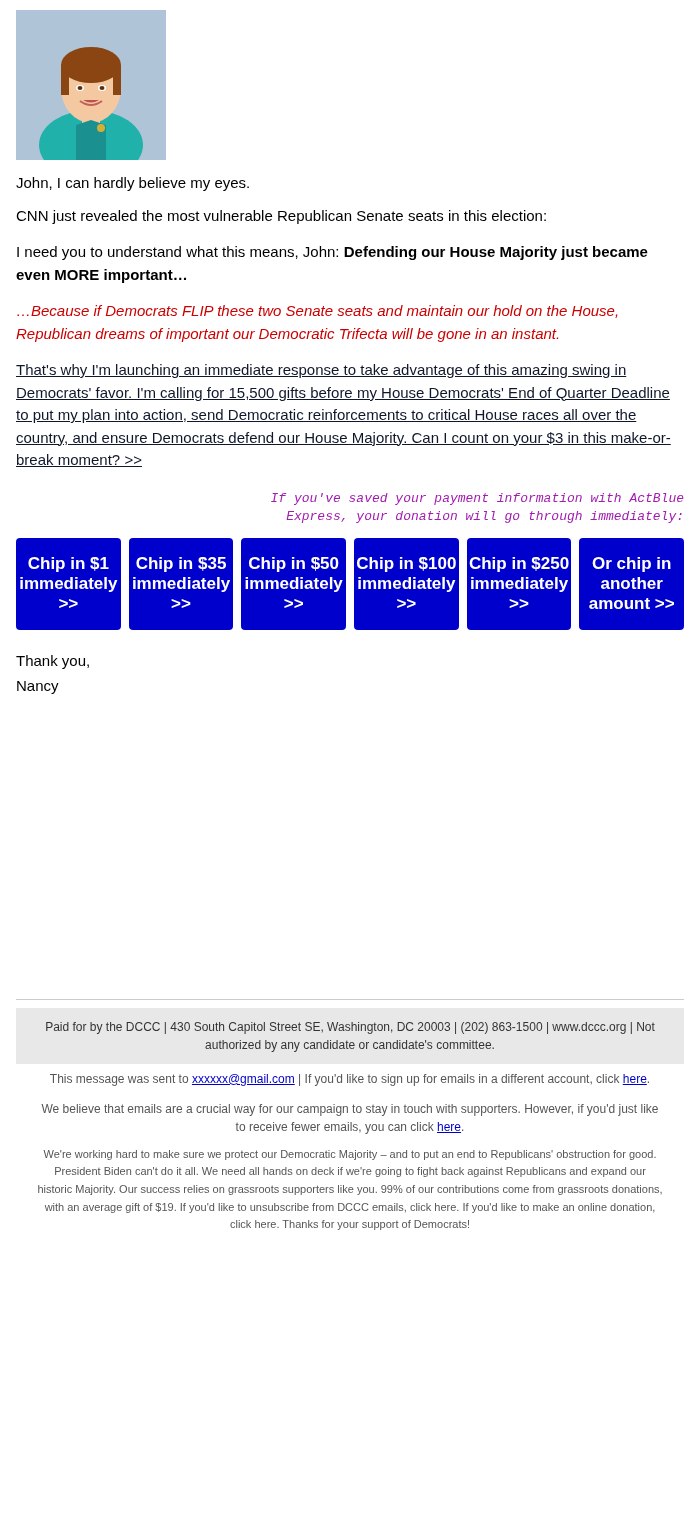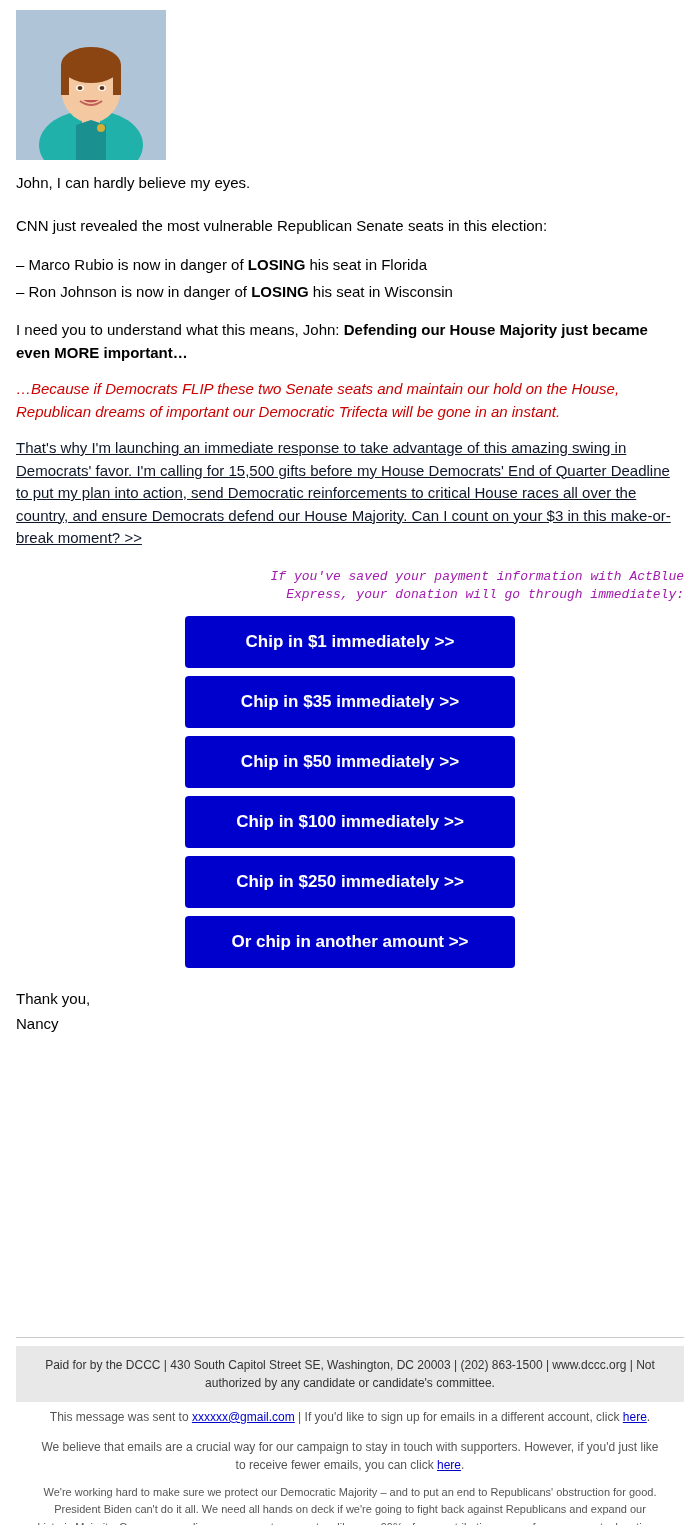--- a/index.html
+++ b/index.html
@@ -20,21 +20,21 @@
       background: #c0c0c0;
       overflow: hidden;
       margin-bottom: 12px;
     }
     
     .person-svg {
       width: 150px;
       height: 150px;
     }
     .intro-text {
-      margin-bottom: 20px;
+      margin-bottom: 10px;
       line-height: 1.5;
     }
     .cnn-text {
       margin-bottom: 14px;
       line-height: 1.5;
     }
     .bullet-list {
       margin-bottom: 14px;
       line-height: 1.8;
     }
@@ -60,21 +60,21 @@
       text-align: right;
       font-style: italic;
       font-size: 13px;
       color: #a21caf;
       margin-bottom: 12px;
       line-height: 1.4;
       font-family: Liberation Mono, monospace;
     }
     .donation-buttons {
       display: flex;
-      flex-direction: column;
+      flex-direction: row;
       align-items: center;
       gap: 8px;
       margin-bottom: 18px;
     }
     .donate-btn {
       background-color: #0000cc;
       color: #fff;
       font-size: 17px;
       font-weight: bold;
       border: none;
@@ -154,28 +154,20 @@
       <path d="M 60 115 L 75 110 L 90 115 L 90 150 L 60 150 Z" fill="#1a9090"></path>
 
       <circle cx="85" cy="118" r="4" fill="#d4af37"></circle>
     </svg>
   </div>
 
   <p class="intro-text">John, I can hardly believe my eyes.</p>
 
   <p class="cnn-text">CNN just revealed the most vulnerable Republican Senate seats in this election:</p>
 
-  <div class="bullet-list">
-    <p>
-      <span>– Marco Rubio is now in danger of </span><span class="bold">LOSING</span><span> his seat in Florida</span>
-    </p>
-    <p>
-      <span>– Ron Johnson is now in danger of </span><span class="bold">LOSING</span><span> his seat in Wisconsin</span>
-    </p>
-  </div>
 
   <p class="defending-text">
     <span>I need you to understand what this means, John: </span><strong>Defending our House Majority just became even MORE important…</strong>
   </p>
 
   <p class="red-italic">…Because if Democrats FLIP these two Senate seats and maintain our hold on the House, Republican dreams of important our Democratic Trifecta will be gone in an instant.</p>
 
   <p class="blue-link-block">That's why I'm launching an immediate response to take advantage of this amazing swing in Democrats' favor. I'm calling for 15,500 gifts before my House Democrats' End of Quarter Deadline to put my plan into action, send Democratic reinforcements to critical House races all over the country, and ensure Democrats defend our House Majority. Can I count on your $3 in this make-or-break moment? &gt;&gt;</p>
 
   <p class="actblue-note">

